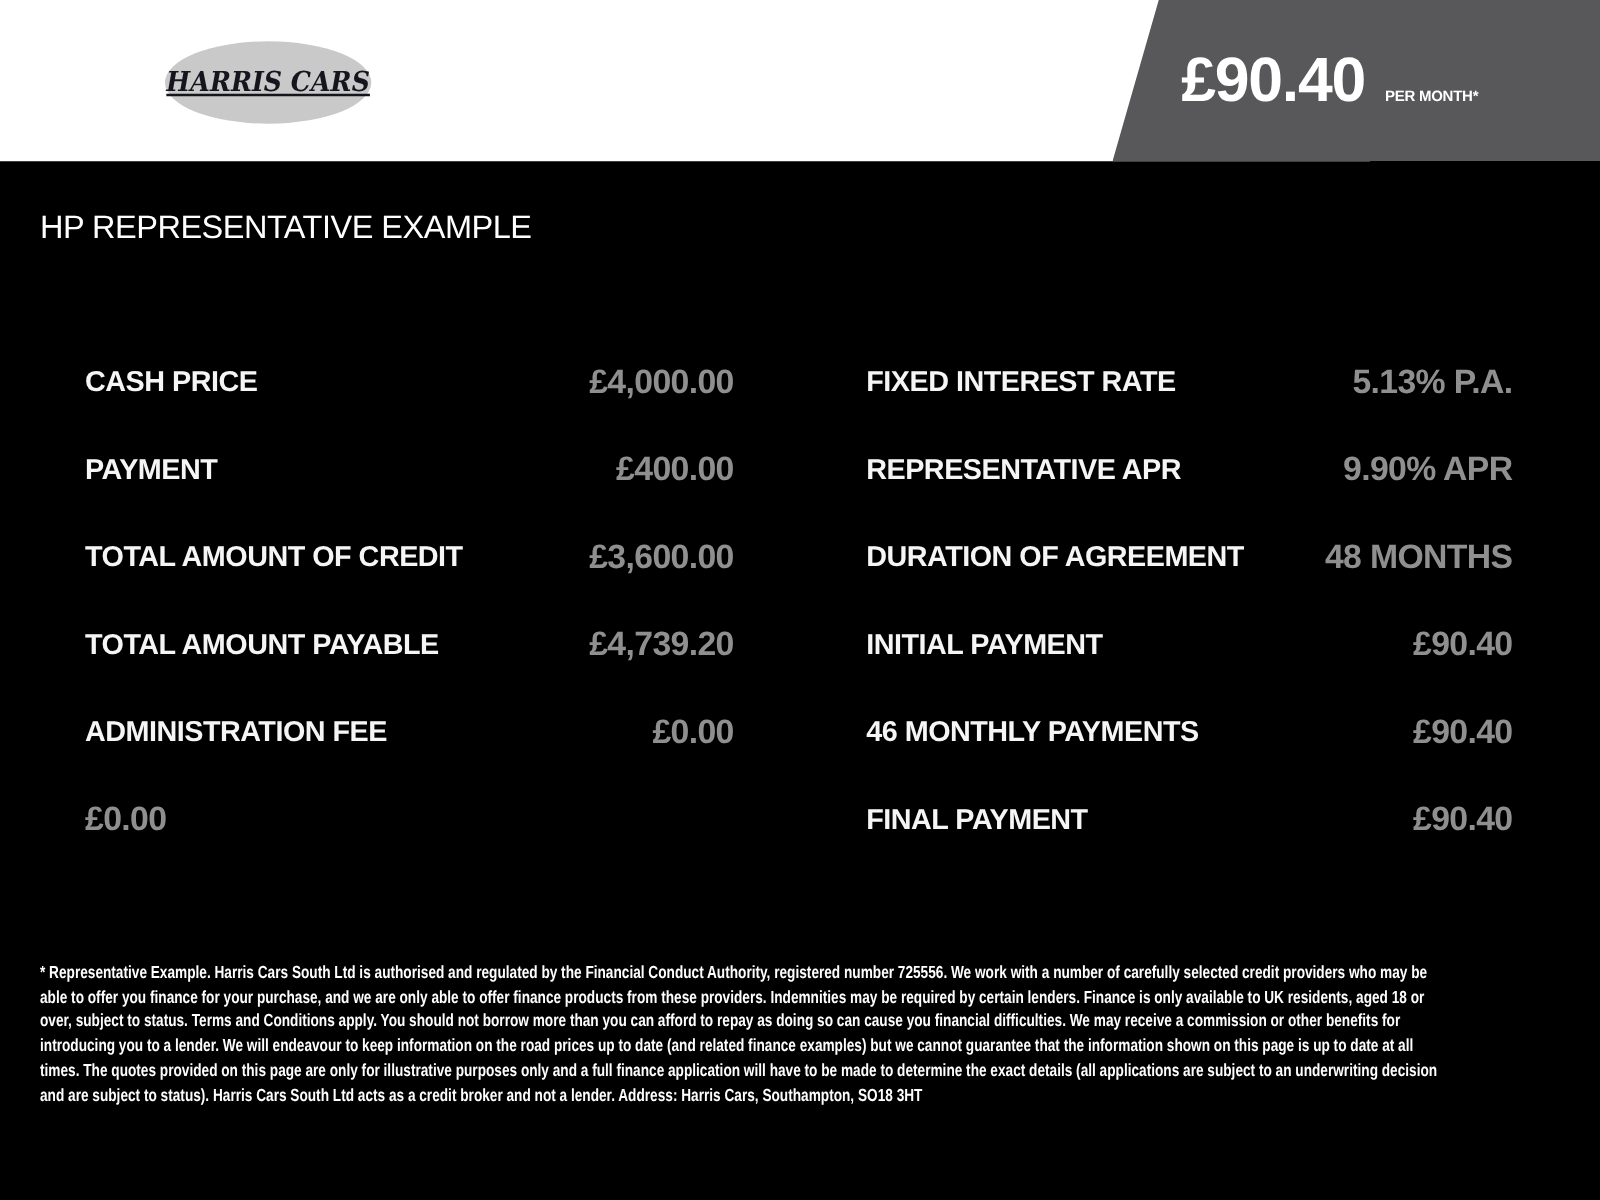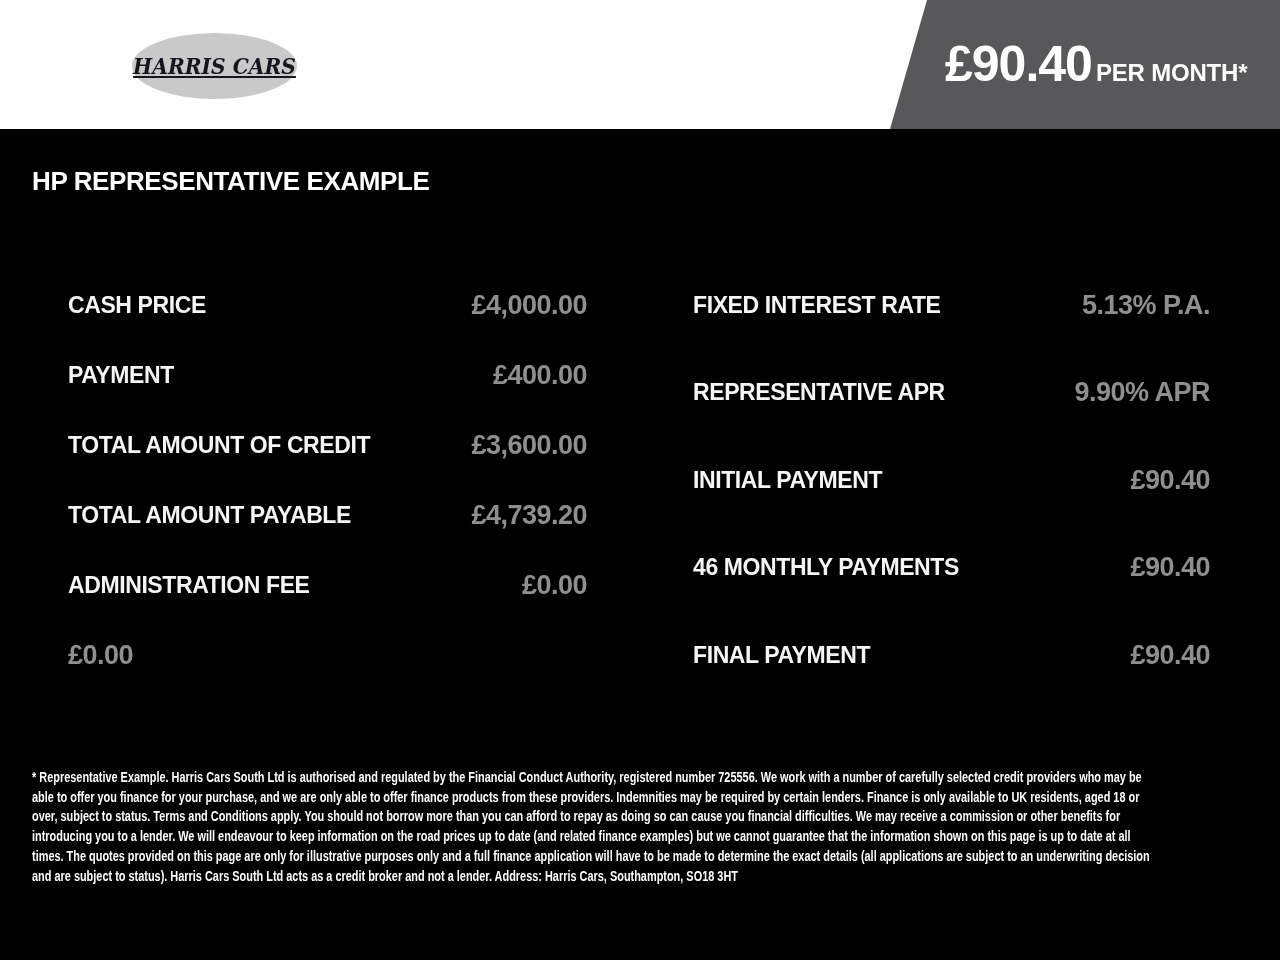--- a/index.html
+++ b/index.html
@@ -53,33 +53,33 @@
     align-items: baseline;
   }
   .price-amount {
     font-size: 50px;
     font-weight: bold;
     color: #ffffff;
     line-height: 129px;
     letter-spacing: -1px;
   }
   .price-suffix {
-    font-size: 24px;
+    font-size: 12px;
     font-weight: bold;
     color: #ffffff;
-    margin-left: 4px;
+    margin-left: 16px;
     letter-spacing: -0.2px;
   }
 
   
   .page-title {
     position: absolute;
     left: 32px; top: 166px;
     font-size: 26px;
-    font-weight: bold;
+    font-weight: normal;
     color: #ffffff;
     letter-spacing: -0.4px;
     white-space: nowrap;
   }
   .finance-table {
     position: absolute;
     left: 68px; top: 270px;
     width: 1142px;
     display: flex;
   }
@@ -168,20 +168,24 @@
   <div class="finance-col right">
     <div class="finance-row">
       <span class="row-label">FIXED INTEREST RATE</span>
       <span class="row-value">5.13% P.A.</span>
     </div>
     <div class="finance-row">
       <span class="row-label">REPRESENTATIVE APR</span>
       <span class="row-value">9.90% APR</span>
     </div>
     <div class="finance-row">
+      <span class="row-label">DURATION OF AGREEMENT</span>
+      <span class="row-value">48 MONTHS</span>
+    </div>
+    <div class="finance-row">
       <span class="row-label">INITIAL PAYMENT</span>
       <span class="row-value">£90.40</span>
     </div>
     <div class="finance-row">
       <span class="row-label">46 MONTHLY PAYMENTS</span>
       <span class="row-value">£90.40</span>
     </div>
     <div class="finance-row">
       <span class="row-label">FINAL PAYMENT</span>
       <span class="row-value">£90.40</span>

